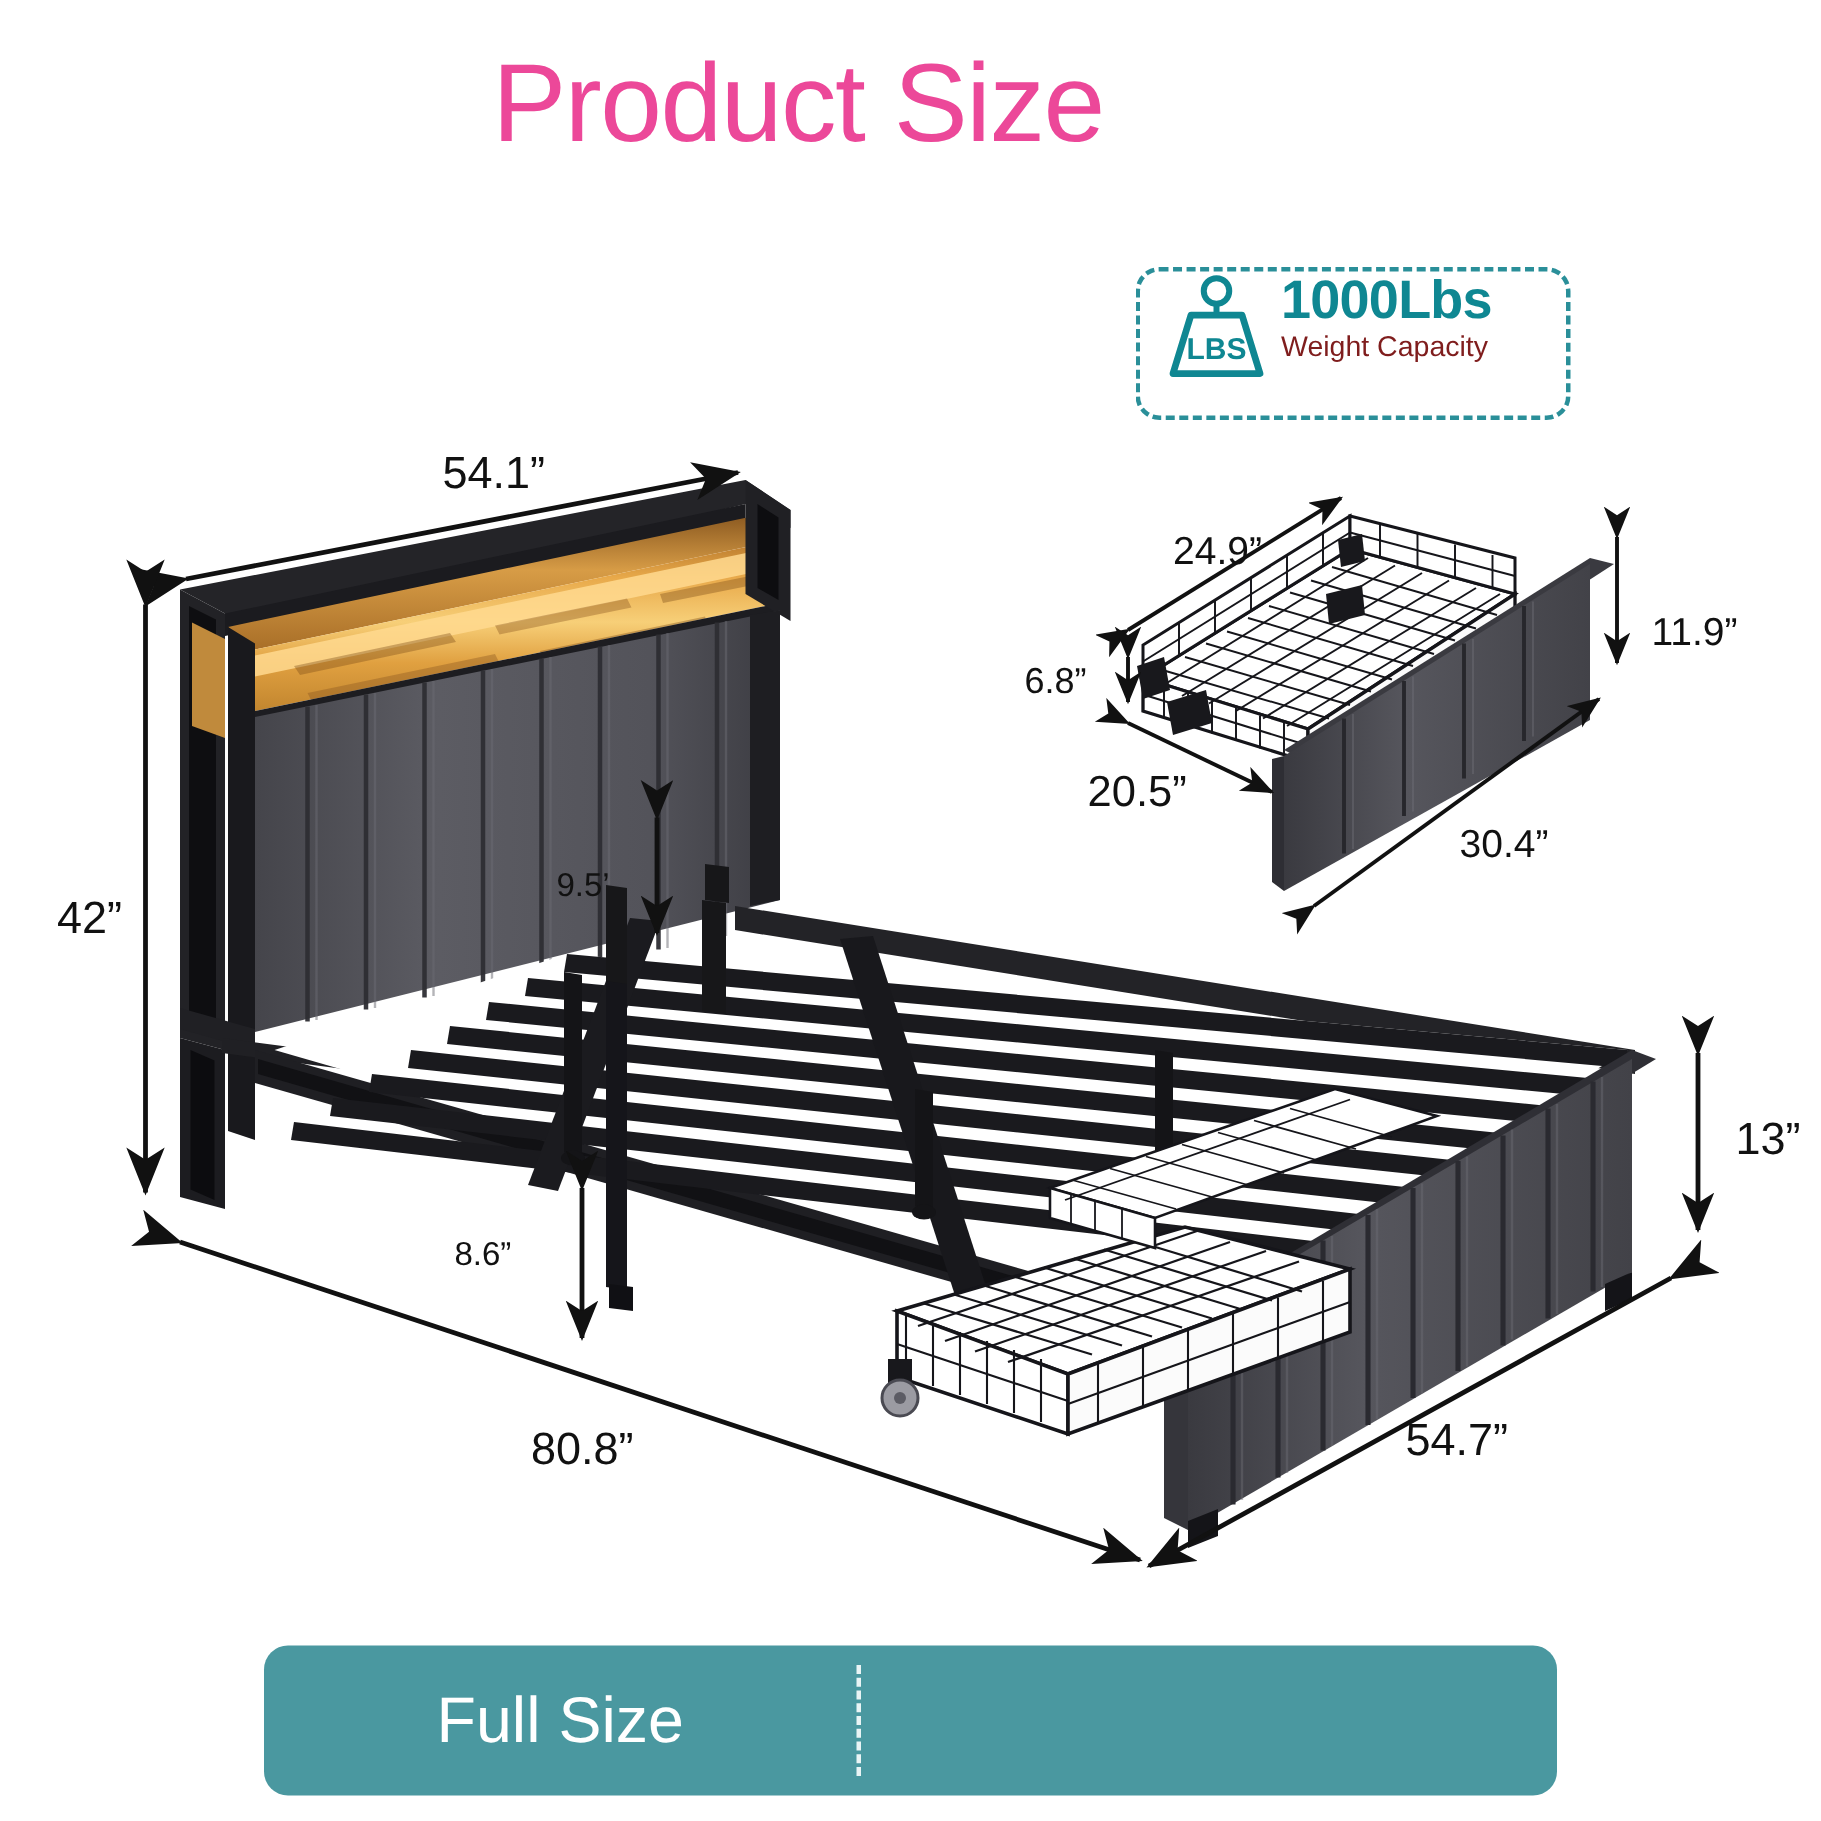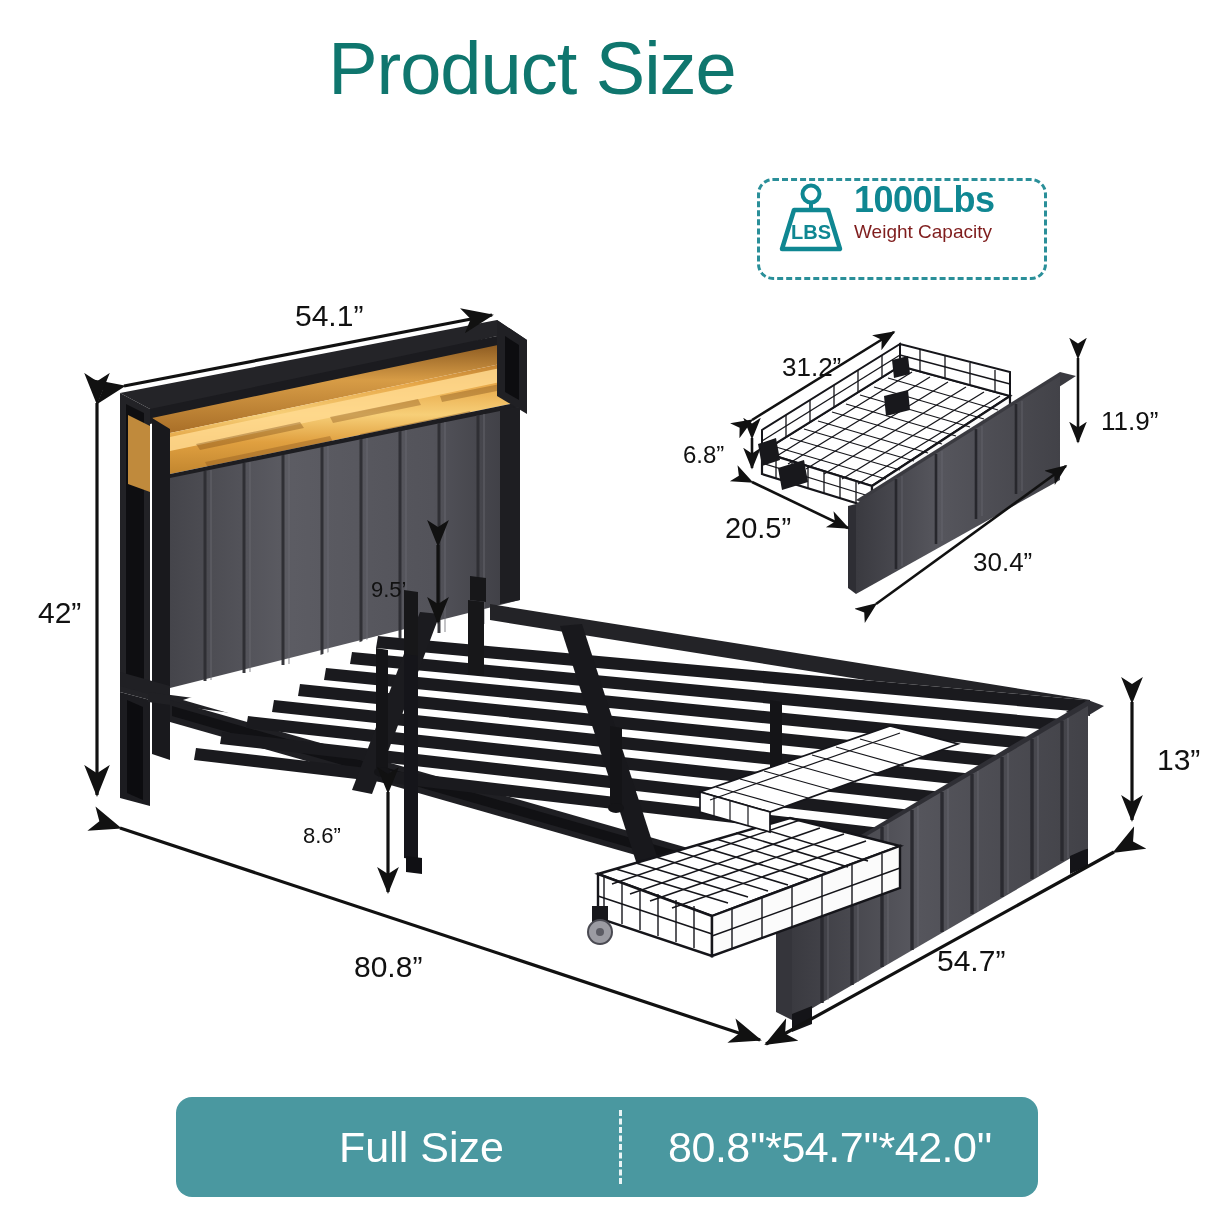--- a/index.html
+++ b/index.html
@@ -12,21 +12,21 @@
   }
   #stage{position:absolute;left:0;top:0;width:1214px;height:1214px;}
 
   
   #title{
     position:absolute;left:0;top:32px;width:1064px;
     text-align:center;
     font-size:74px;
     font-weight:400;
     letter-spacing:-1px;
-    color:#0f766e;
+    color:#ec4899;
     line-height:1.0;
   }
 
   
   #badge{
     position:absolute;left:757px;top:178px;width:290px;height:102px;
     border:3px dashed #2a8f99;
     border-radius:16px;
     box-sizing:border-box;
     display:flex;align-items:flex-start;
@@ -49,21 +49,21 @@
     white-space:nowrap;
   }
 
   
   #banner{
     position:absolute;left:176px;top:1097px;width:862px;height:100px;
     background:#4a98a0;border-radius:16px;
     display:flex;align-items:center;
   }
   #banner .lbl{
-    width:395px;text-align:center;color:#ffffff;font-size:43px;letter-spacing:0px;padding-left:48px;
+    width:395px;text-align:center;color:#ffffff;font-size:43px;letter-spacing:0px;
   }
   #banner .sep{
     width:0;height:74px;border-left:3px dashed #e9f4f5;
   }
   #banner .val{
     flex:1;text-align:center;color:#ffffff;font-size:43px;letter-spacing:-0.5px;
   }
 
   svg{display:block;}
   .nosel{user-select:none;}
@@ -450,29 +450,28 @@
   <div class="dim nosel" style="left:371px;top:577px;font-size:22px;">9.5’</div>
 
   <div class="dim nosel" style="left:303px;top:823px;font-size:22px;">8.6”</div>
 
   <div class="dim nosel" style="left:354px;top:950px;font-size:30px;">80.8”</div>
 
   <div class="dim nosel" style="left:937px;top:944px;font-size:30px;">54.7”</div>
 
   <div class="dim nosel" style="left:1157px;top:743px;font-size:30px;">13”</div>
 
-  <div class="dim nosel" style="left:782px;top:352px;font-size:26px;">31.2”</div>
+  <div class="dim nosel" style="left:782px;top:352px;font-size:26px;">24.9”</div>
 
   <div class="dim nosel" style="left:683px;top:441px;font-size:24px;">6.8”</div>
 
   <div class="dim nosel" style="left:725px;top:512px;font-size:29px;">20.5”</div>
 
   <div class="dim nosel" style="left:973px;top:547px;font-size:26px;">30.4”</div>
 
   <div class="dim nosel" style="left:1101px;top:406px;font-size:26px;">11.9”</div>
 
   <div id="banner">
     <div class="lbl nosel">Full Size</div>
     <div class="sep"></div>
-    <div class="val nosel">80.8''*54.7''*42.0''</div>
   </div>
 
 </div>
 
 </body></html>

